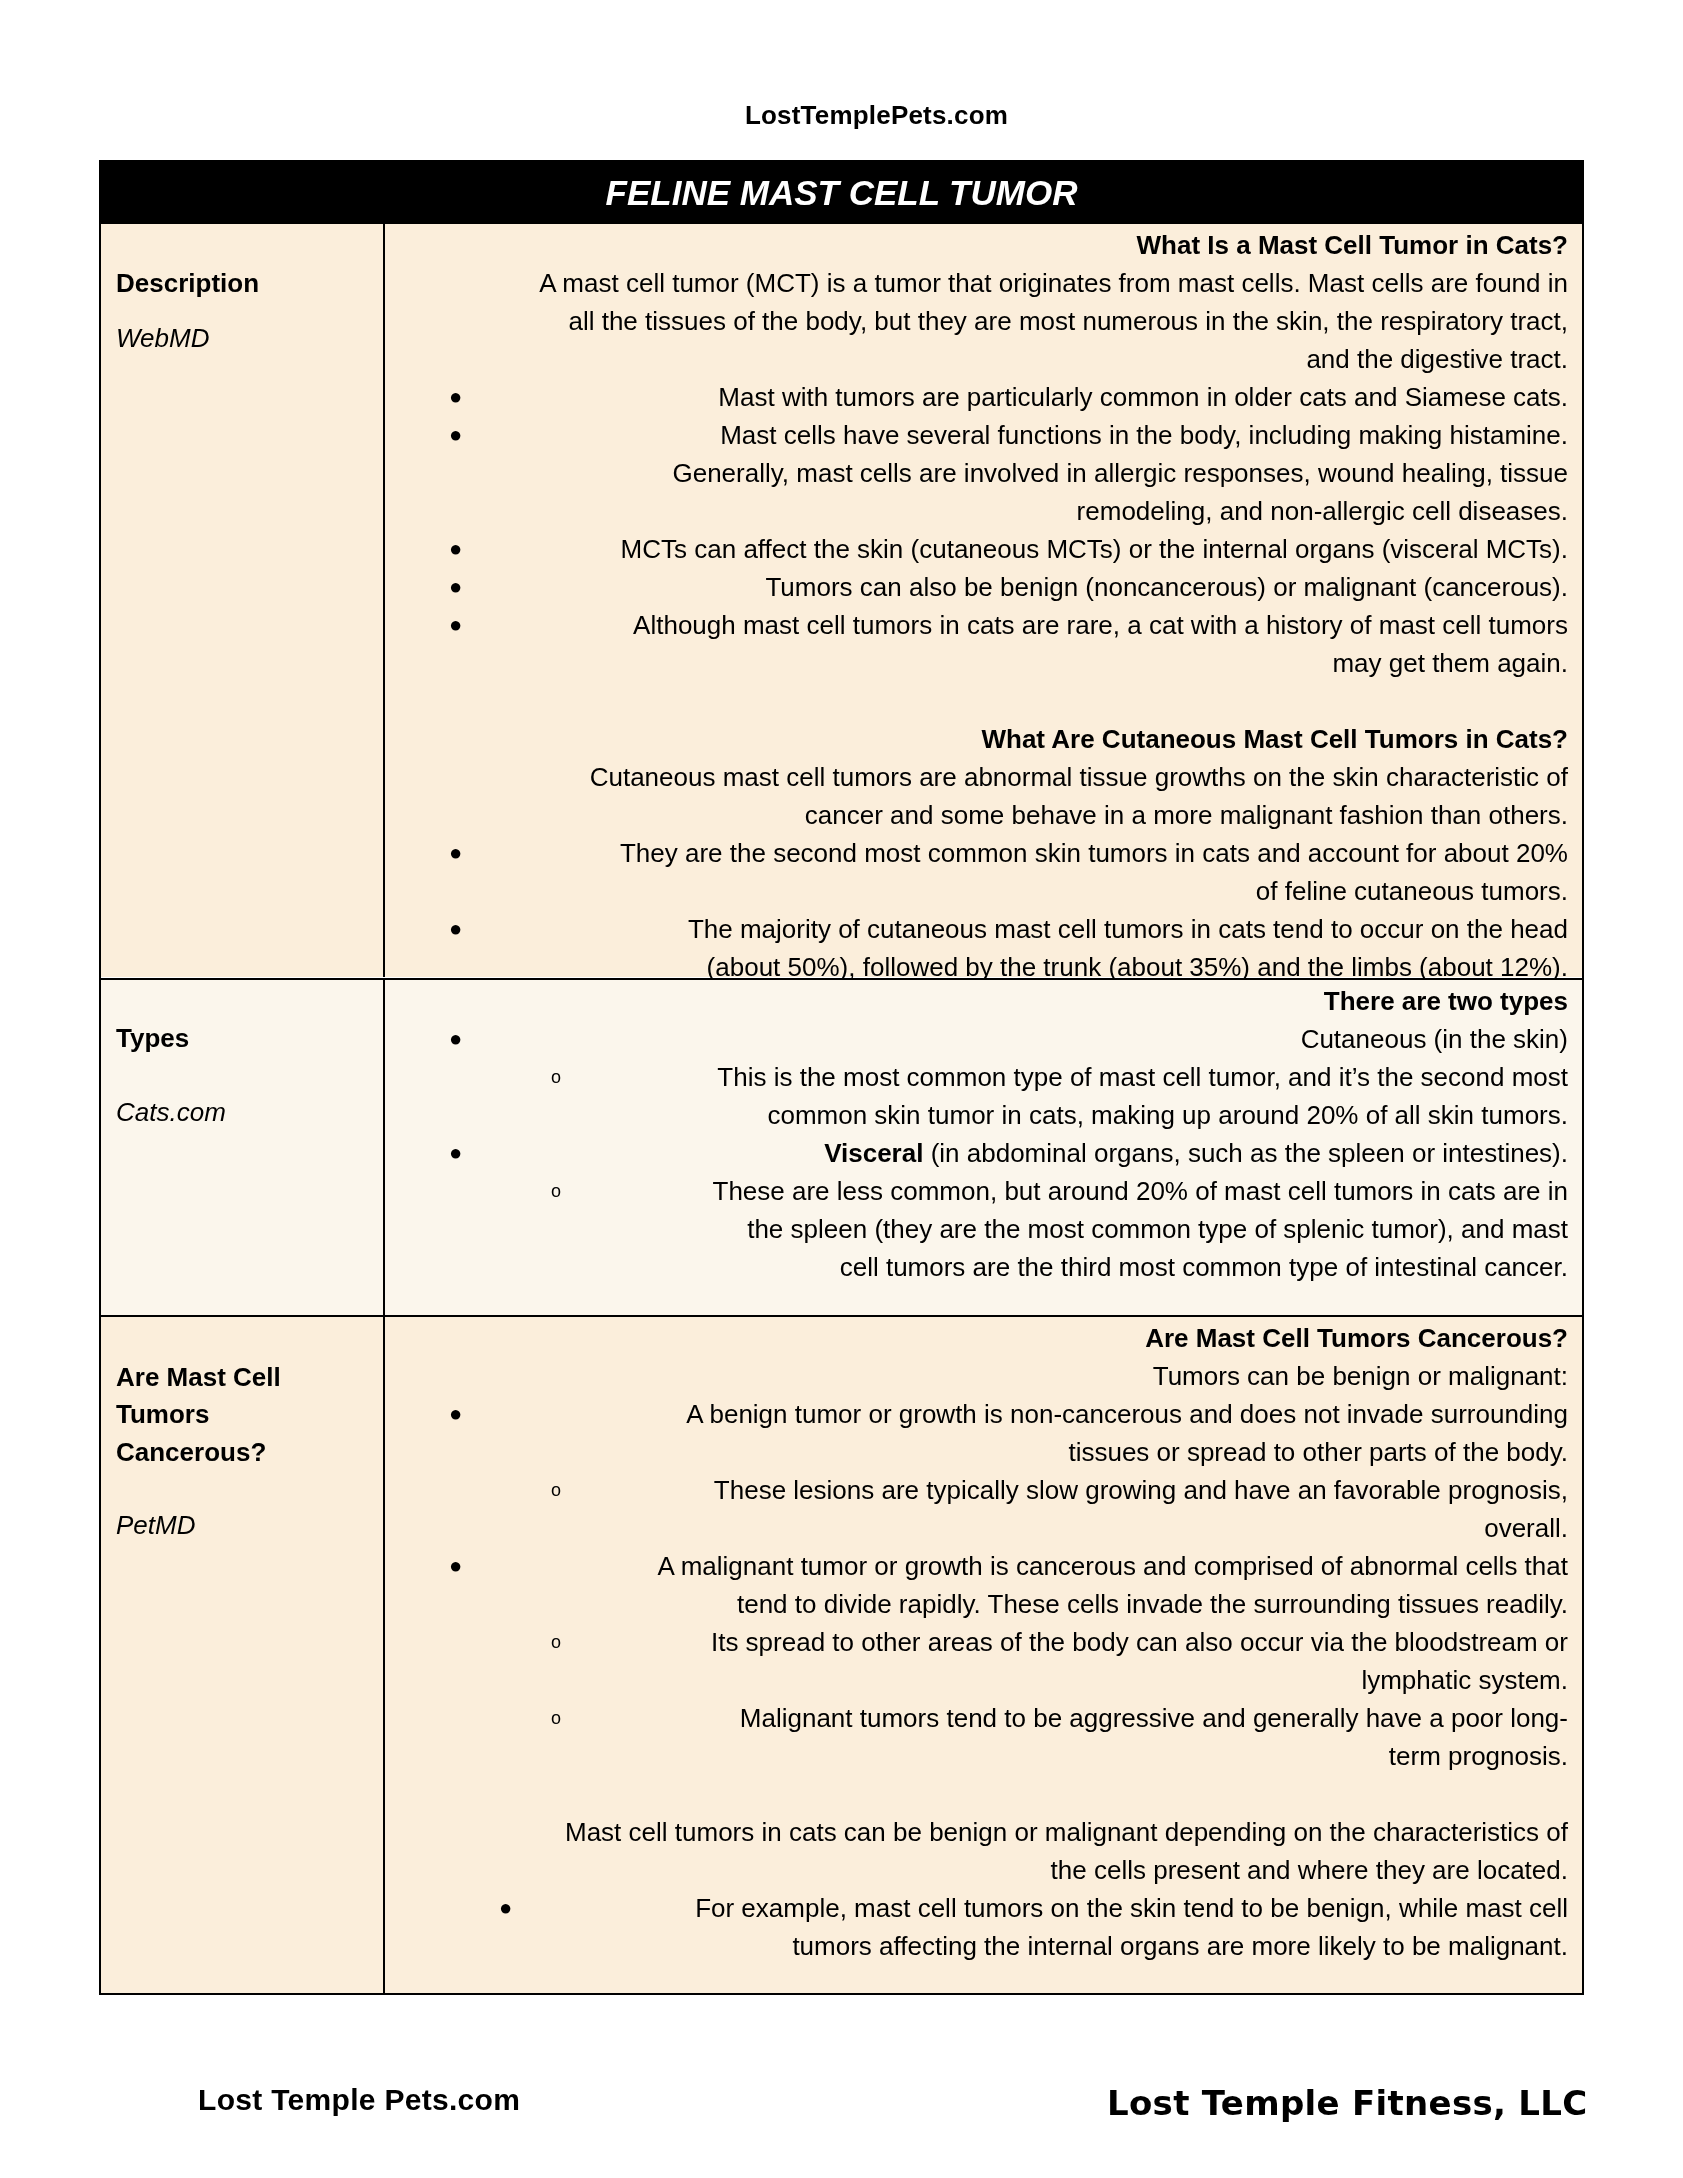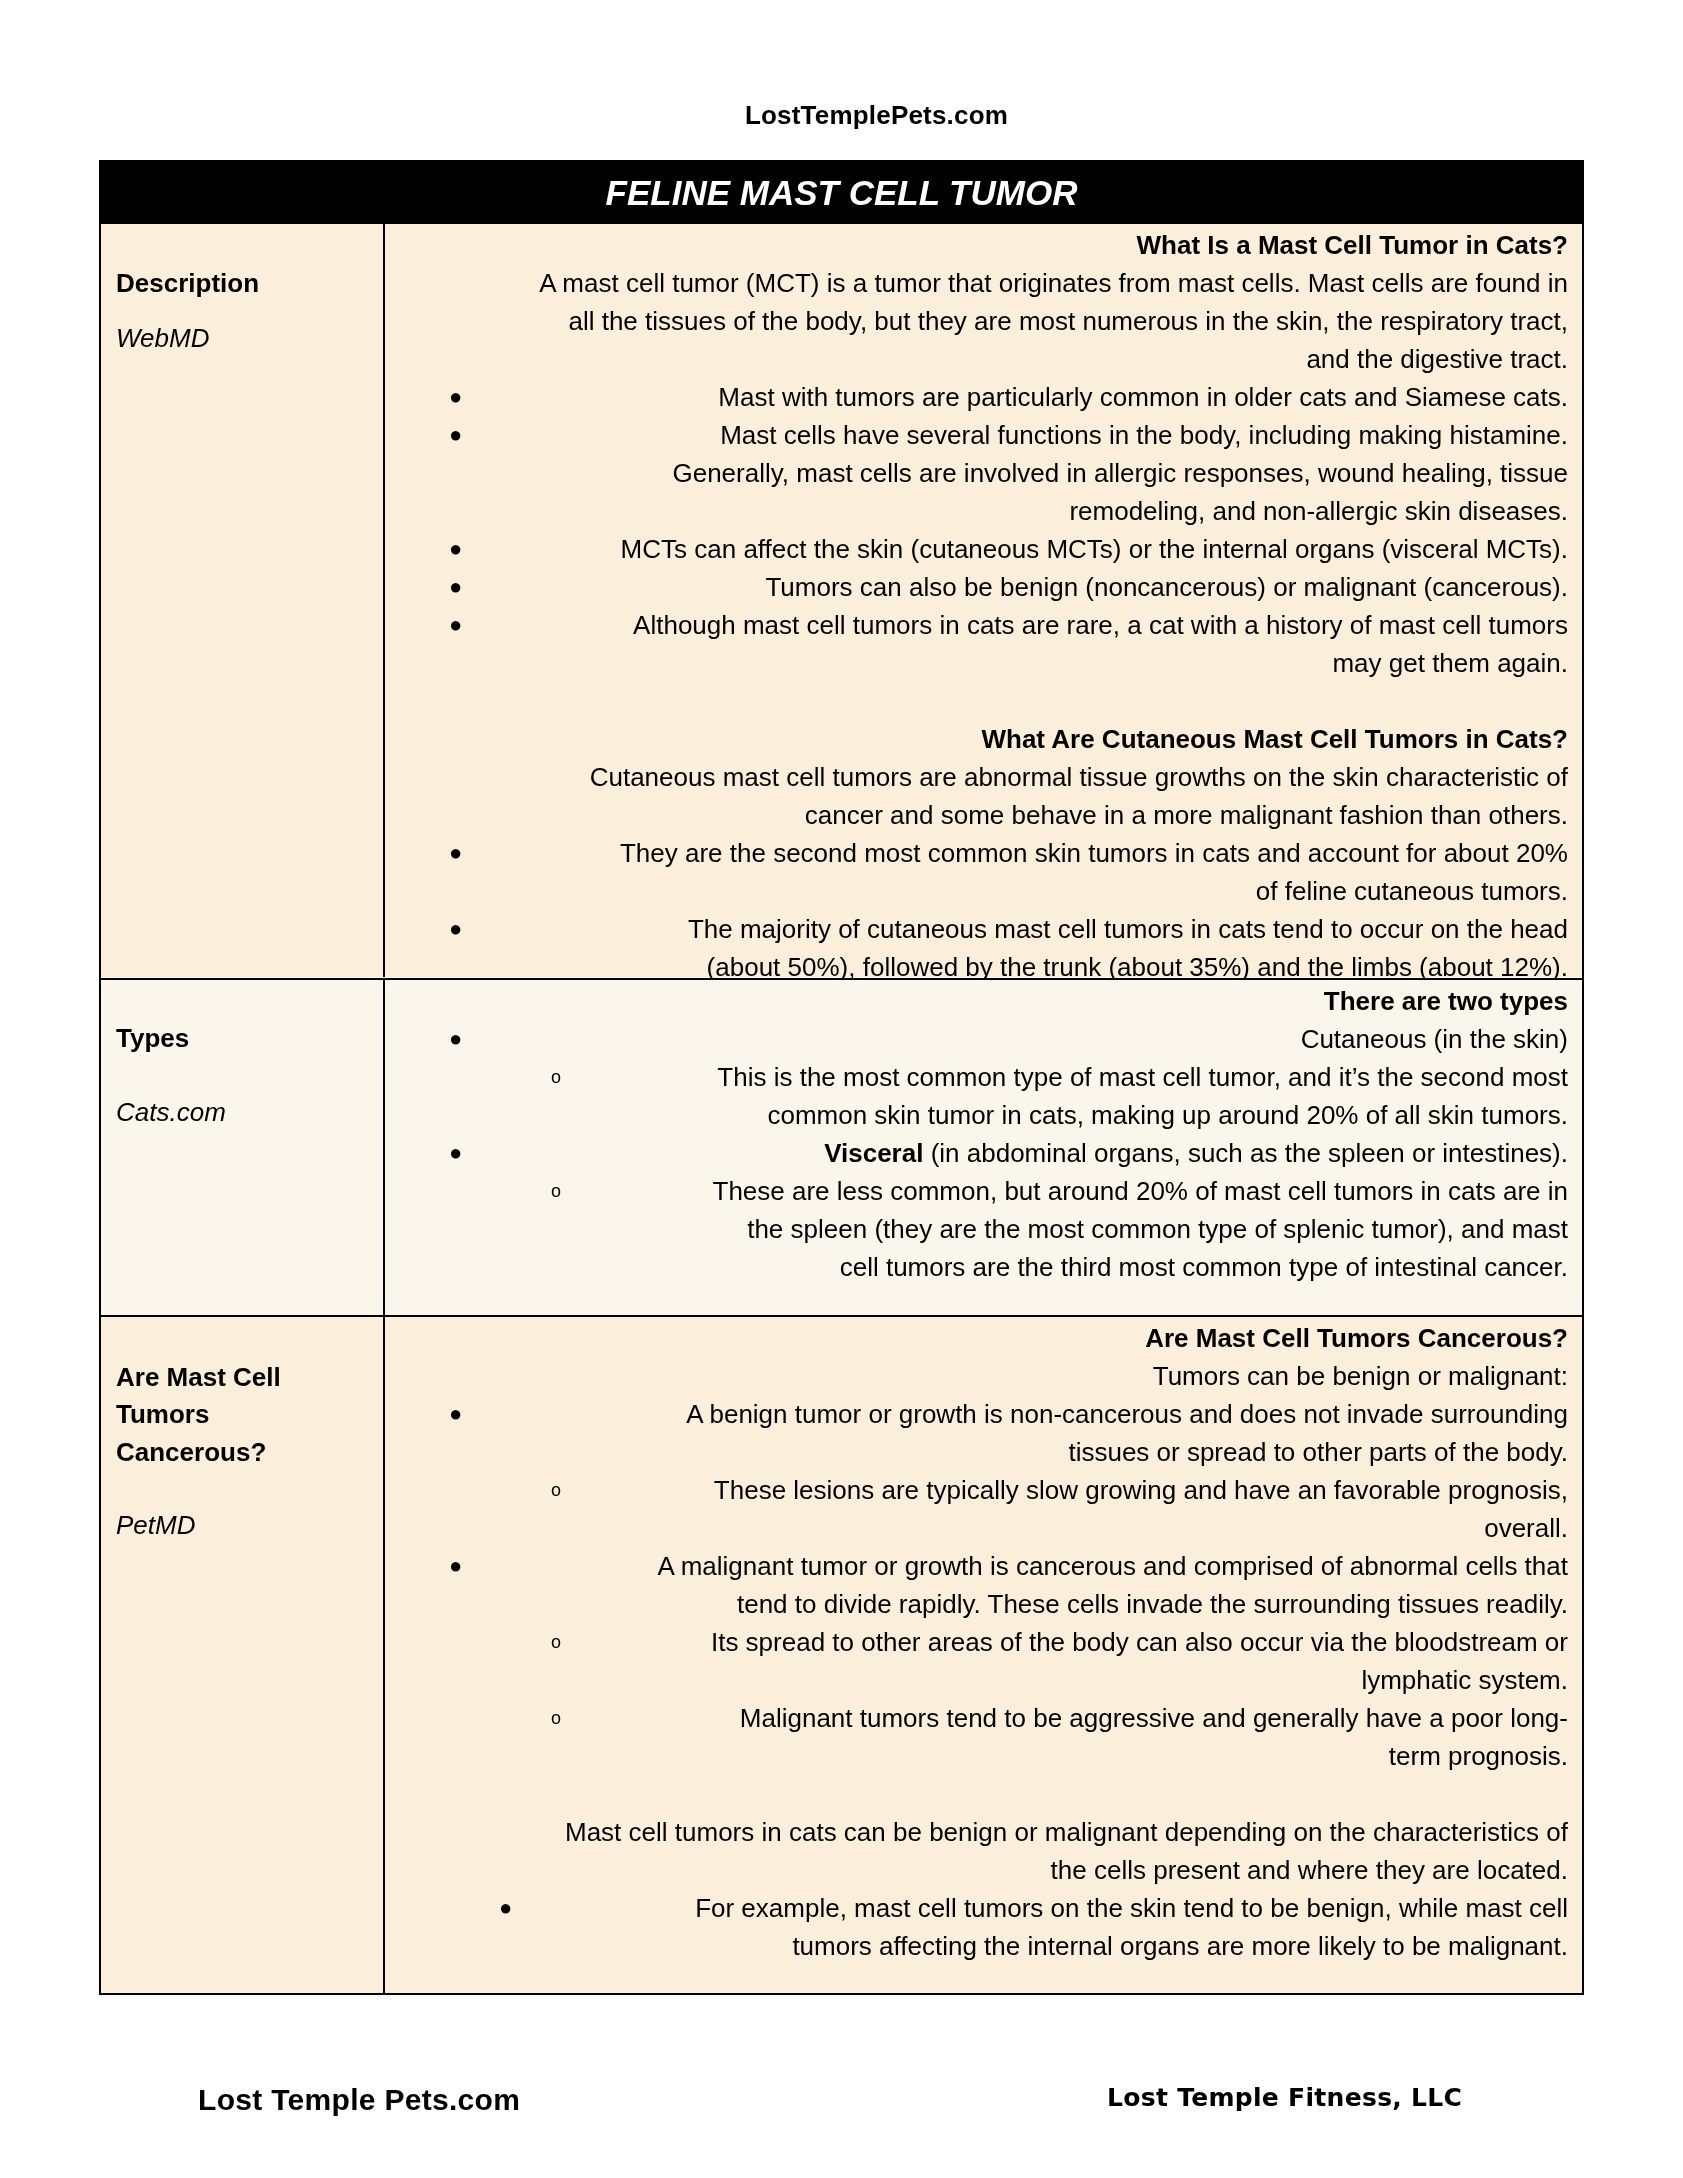--- a/index.html
+++ b/index.html
@@ -27,21 +27,21 @@
   .bl .dot { position: absolute; top: 0; font-size: 22px; line-height: 38px; }
   .l1 { padding-left: 100px; }
   .l1 .dot { left: 50px; }
   .l2 { padding-left: 199px; }
   .l2 .dot { left: 152px; font-size: 18px; }
   .l1b { padding-left: 149px; }
   .l1b .dot { left: 100px; }
   .gap { height: 38px; }
   .footer-left { position: absolute; left: 198px; top: 2083px; font-size: 30px; font-weight: bold;
                  font-family: Liberation Sans, sans-serif; letter-spacing: 0.3px; }
-  .footer-right { position: absolute; left: 1107px; top: 2083px; font-size: 25px; font-weight: bold;
+  .footer-right { position: absolute; left: 1107px; top: 2083px; font-size: 34px; font-weight: bold;
                   font-family: "DejaVu Sans", sans-serif; letter-spacing: 0.3px; }
 </style>
 </head>
 <body>
 
 <div class="site-title">LostTemplePets.com</div>
 
 <div class="doc-table">
   <div class="doc-header">FELINE MAST CELL TUMOR</div>
 
@@ -52,21 +52,21 @@
     </div>
     <div class="col-right">
       <div class="line heading">What Is a Mast Cell Tumor in Cats?</div>
       <div class="line">A mast cell tumor (MCT) is a tumor that originates from mast cells. Mast cells are found in</div>
       <div class="line">all the tissues of the body, but they are most numerous in the skin, the respiratory tract,</div>
       <div class="line">and the digestive tract.</div>
 
       <div class="line bl l1"><span class="dot">●</span><span>Mast with tumors are particularly common in older cats and Siamese cats.</span></div>
       <div class="line bl l1"><span class="dot">●</span><span>Mast cells have several functions in the body, including making histamine.</span></div>
       <div class="line l1">Generally, mast cells are involved in allergic responses, wound healing, tissue</div>
-      <div class="line l1">remodeling, and non-allergic skin diseases.</div>
+      <div class="line l1">remodeling, and non-allergic cell diseases.</div>
       <div class="line bl l1"><span class="dot">●</span><span>MCTs can affect the skin (cutaneous MCTs) or the internal organs (visceral MCTs).</span></div>
       <div class="line bl l1"><span class="dot">●</span><span>Tumors can also be benign (noncancerous) or malignant (cancerous).</span></div>
       <div class="line bl l1"><span class="dot">●</span><span>Although mast cell tumors in cats are rare, a cat with a history of mast cell tumors</span></div>
       <div class="line l1">may get them again.</div>
 
       <div class="gap"></div>
 
       <div class="line heading">What Are Cutaneous Mast Cell Tumors in Cats?</div>
       <div class="line">Cutaneous mast cell tumors are abnormal tissue growths on the skin characteristic of</div>
       <div class="line">cancer and some behave in a more malignant fashion than others.</div>

